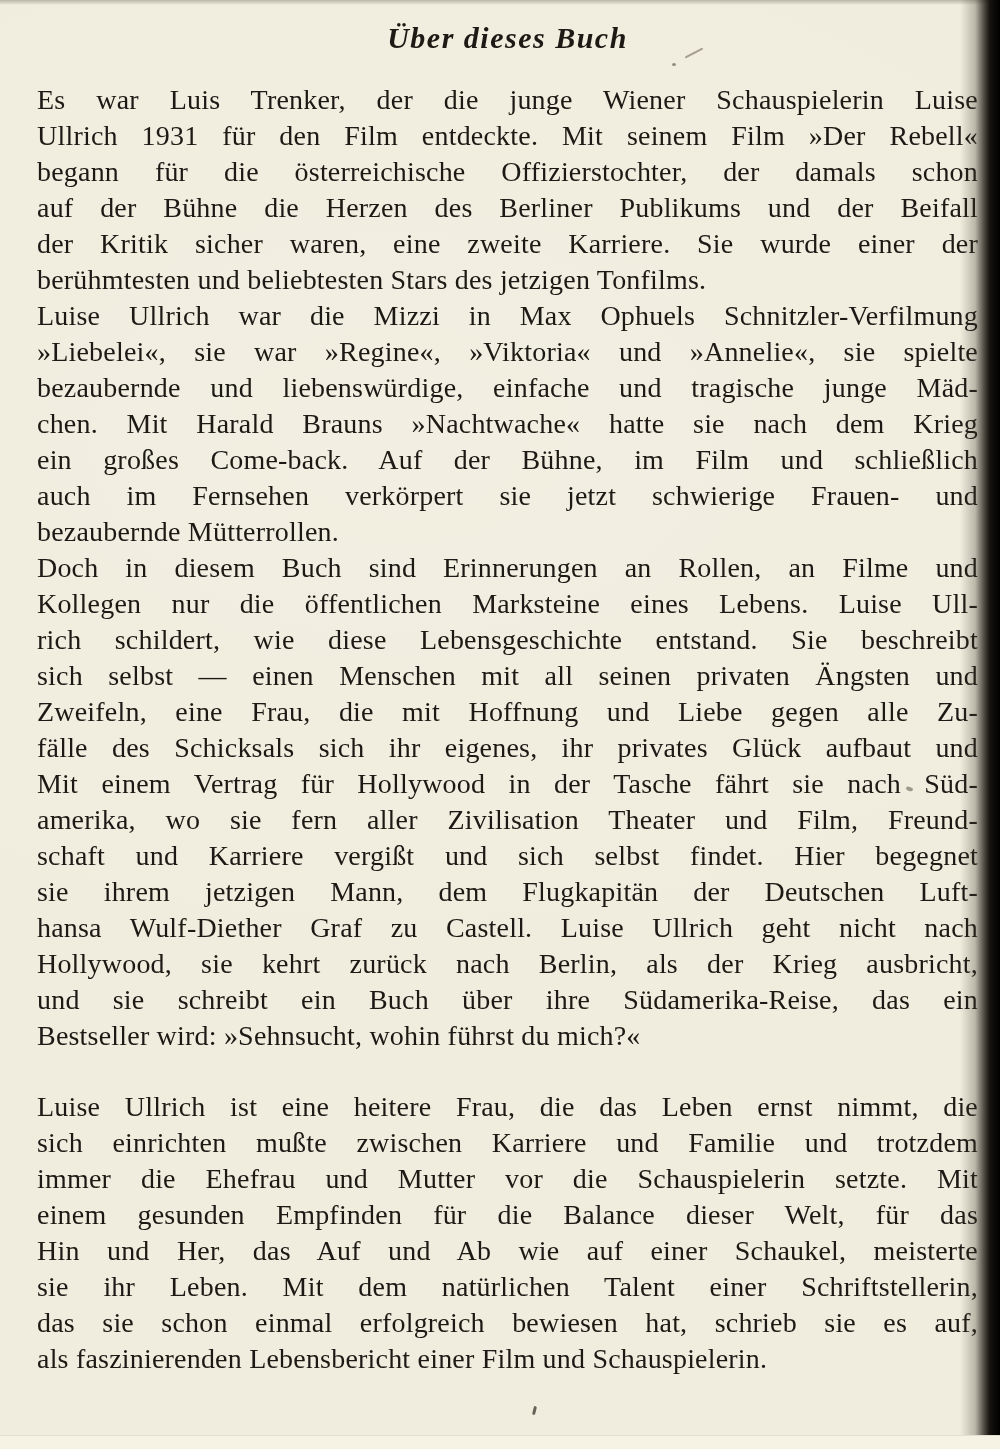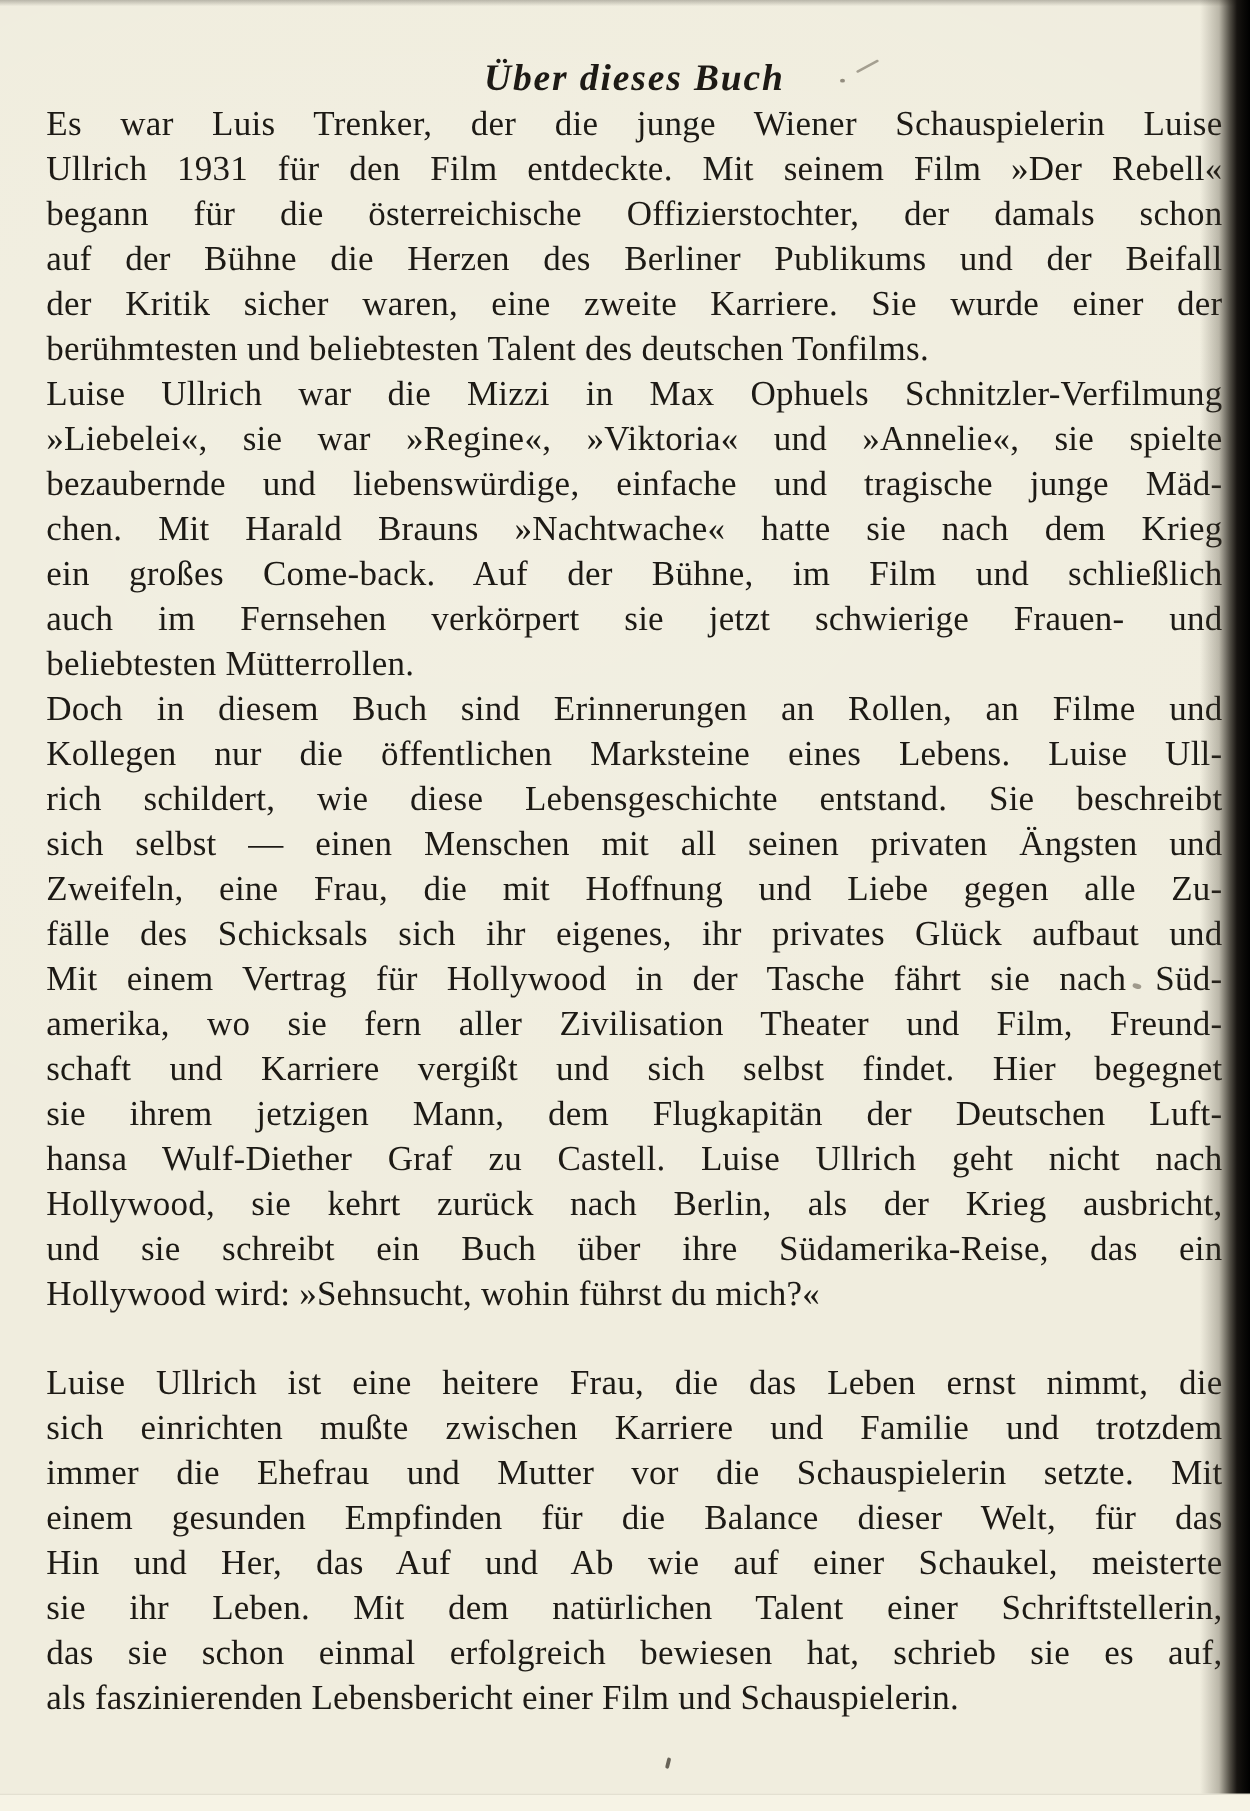--- a/index.html
+++ b/index.html
@@ -25,21 +25,21 @@
       var(--paper);
   }
   
   .page::before{
     content:"";position:absolute;left:0;top:0;width:100%;height:5px;
     background:linear-gradient(to bottom, rgba(40,36,28,0.28), rgba(40,36,28,0) 100%);
     pointer-events:none;
   }
   .heading{
     position:absolute;
-    left:37px;top:44px;width:941px;height:38px;
+    left:37px;top:19px;width:941px;height:38px;
     margin:0;
     font-size:30px;line-height:38px;
     font-style:italic;font-weight:600;
     letter-spacing:1.5px;
     text-align:center;
     color:var(--ink);
   }
   .text-block{
     position:absolute;
     left:37px;top:82px;width:941px;
@@ -110,48 +110,48 @@
 <div class="page">
   <h1 class="heading">Über dieses Buch</h1>
 
   <div class="text-block">
       <div class="paragraph">
         <div class="line">Es war Luis Trenker, der die junge Wiener Schauspielerin Luise</div>
         <div class="line">Ullrich 1931 für den Film entdeckte. Mit seinem Film »Der Rebell«</div>
         <div class="line">begann für die österreichische Offizierstochter, der damals schon</div>
         <div class="line">auf der Bühne die Herzen des Berliner Publikums und der Beifall</div>
         <div class="line">der Kritik sicher waren, eine zweite Karriere. Sie wurde einer der</div>
-        <div class="line last">berühmtesten und beliebtesten Talent des deutschen Tonfilms.</div>
+        <div class="line last">berühmtesten und beliebtesten Stars des jetzigen Tonfilms.</div>
       </div>
       <div class="paragraph">
         <div class="line">Luise Ullrich war die Mizzi in Max Ophuels Schnitzler-Verfilmung</div>
         <div class="line">»Liebelei«, sie war »Regine«, »Viktoria« und »Annelie«, sie spielte</div>
         <div class="line">bezaubernde und liebenswürdige, einfache und tragische junge Mäd-</div>
         <div class="line">chen. Mit Harald Brauns »Nachtwache« hatte sie nach dem Krieg</div>
         <div class="line">ein großes Come-back. Auf der Bühne, im Film und schließlich</div>
         <div class="line">auch im Fernsehen verkörpert sie jetzt schwierige Frauen- und</div>
-        <div class="line last">beliebtesten Mütterrollen.</div>
+        <div class="line last">bezaubernde Mütterrollen.</div>
       </div>
       <div class="paragraph">
         <div class="line">Doch in diesem Buch sind Erinnerungen an Rollen, an Filme und</div>
         <div class="line">Kollegen nur die öffentlichen Marksteine eines Lebens. Luise Ull-</div>
         <div class="line">rich schildert, wie diese Lebensgeschichte entstand. Sie beschreibt</div>
         <div class="line">sich selbst — einen Menschen mit all seinen privaten Ängsten und</div>
         <div class="line">Zweifeln, eine Frau, die mit Hoffnung und Liebe gegen alle Zu-</div>
         <div class="line">fälle des Schicksals sich ihr eigenes, ihr privates Glück aufbaut und</div>
       </div>
       <div class="paragraph">
         <div class="line">Mit einem Vertrag für Hollywood in der Tasche fährt sie nach Süd-</div>
         <div class="line">amerika, wo sie fern aller Zivilisation Theater und Film, Freund-</div>
         <div class="line">schaft und Karriere vergißt und sich selbst findet. Hier begegnet</div>
         <div class="line">sie ihrem jetzigen Mann, dem Flugkapitän der Deutschen Luft-</div>
         <div class="line">hansa Wulf-Diether Graf zu Castell. Luise Ullrich geht nicht nach</div>
         <div class="line">Hollywood, sie kehrt zurück nach Berlin, als der Krieg ausbricht,</div>
         <div class="line">und sie schreibt ein Buch über ihre Südamerika-Reise, das ein</div>
-        <div class="line last">Hollywood wird: »Sehnsucht, wohin führst du mich?«</div>
+        <div class="line last">Bestseller wird: »Sehnsucht, wohin führst du mich?«</div>
       </div>
       <div class="paragraph gap-before">
         <div class="line">Luise Ullrich ist eine heitere Frau, die das Leben ernst nimmt, die</div>
         <div class="line">sich einrichten mußte zwischen Karriere und Familie und trotzdem</div>
         <div class="line">immer die Ehefrau und Mutter vor die Schauspielerin setzte. Mit</div>
         <div class="line">einem gesunden Empfinden für die Balance dieser Welt, für das</div>
         <div class="line">Hin und Her, das Auf und Ab wie auf einer Schaukel, meisterte</div>
         <div class="line">sie ihr Leben. Mit dem natürlichen Talent einer Schriftstellerin,</div>
         <div class="line">das sie schon einmal erfolgreich bewiesen hat, schrieb sie es auf,</div>
         <div class="line last">als faszinierenden Lebensbericht einer Film und Schauspielerin.</div>

